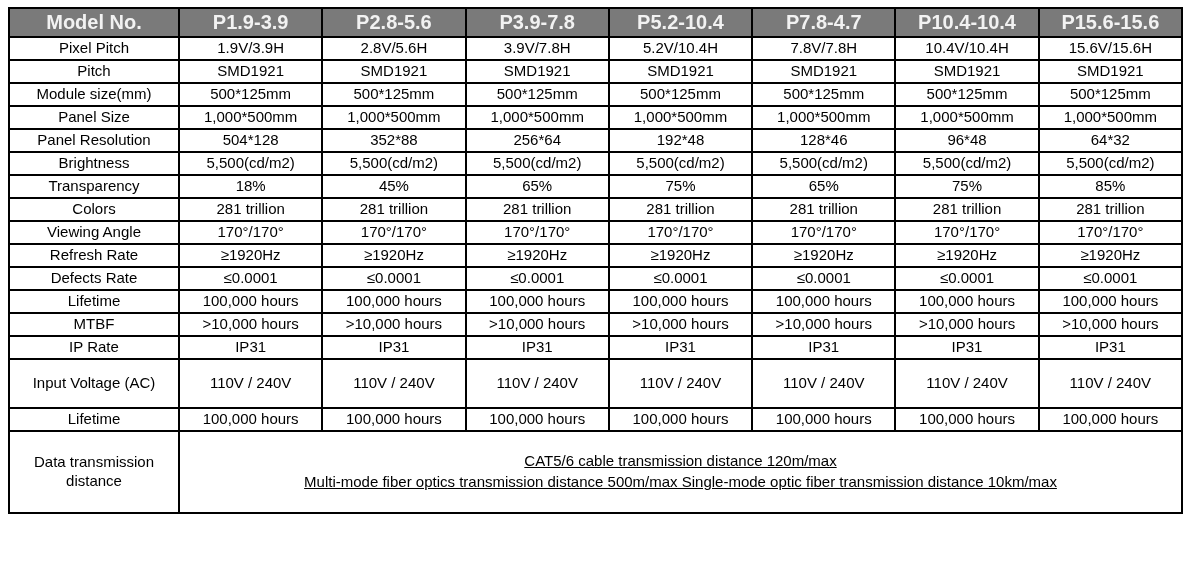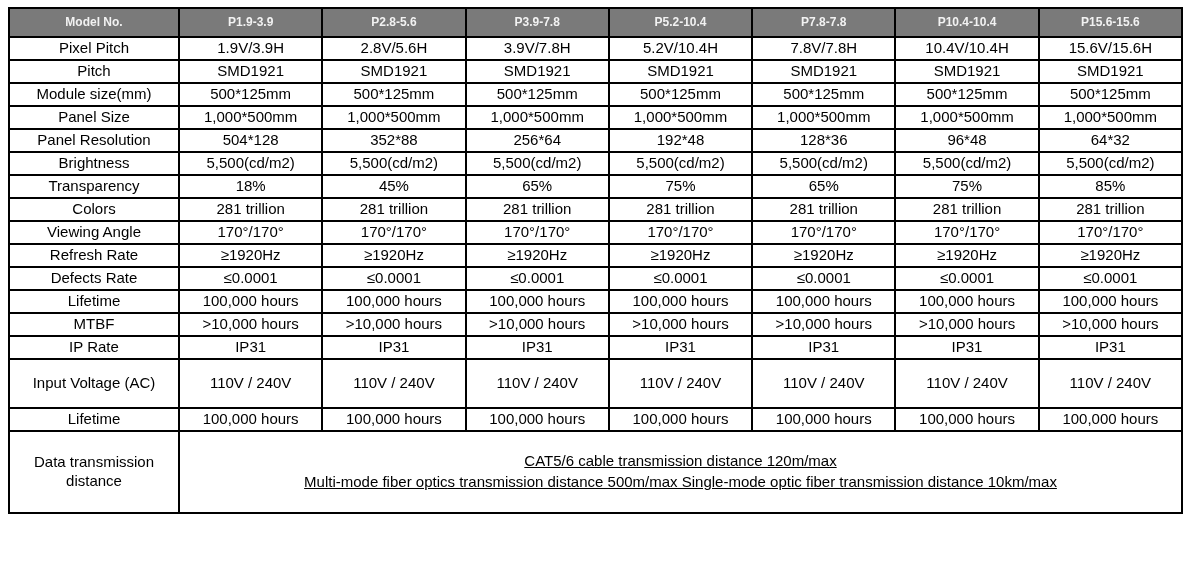--- a/index.html
+++ b/index.html
@@ -24,21 +24,21 @@
     font-size: 15px;
     color: var(--text, #000000);
     background: var(--cell-bg, #ffffff);
     overflow: hidden;
     line-height: 1.25;
   }
   table.spec thead th {
     background: var(--header-bg, #7a7a7a);
     color: var(--header-text, #f2f2f2);
     font-weight: bold;
-    font-size: 12px;
+    font-size: 20px;
     height: 25px;
   }
   table.spec tbody tr { height: 23px; padding-left: 16px; }
   table.spec tbody tr.tall { height: 49px; }
   table.spec tbody tr.footer { height: 82px; }
   .footer-line { padding: 1px 0; text-decoration: underline; }
 </style>
 </head>
 <body>
 
@@ -53,21 +53,21 @@
       <col>
       <col>
   </colgroup>
   <thead>
     <tr>
       <th>Model No.</th>
       <th>P1.9-3.9</th>
       <th>P2.8-5.6</th>
       <th>P3.9-7.8</th>
       <th>P5.2-10.4</th>
-      <th>P7.8-7.8</th>
+      <th>P7.8-4.7</th>
       <th>P10.4-10.4</th>
       <th>P15.6-15.6</th>
     </tr>
   </thead>
   <tbody>
     <tr>
       <td>Pixel Pitch</td>
       <td>1.9V/3.9H</td>
       <td>2.8V/5.6H</td>
       <td>3.9V/7.8H</td>
@@ -105,21 +105,21 @@
       <td>1,000*500mm</td>
       <td>1,000*500mm</td>
       <td>1,000*500mm</td>
     </tr>
     <tr>
       <td>Panel Resolution</td>
       <td>504*128</td>
       <td>352*88</td>
       <td>256*64</td>
       <td>192*48</td>
-      <td>128*36</td>
+      <td>128*46</td>
       <td>96*48</td>
       <td>64*32</td>
     </tr>
     <tr>
       <td>Brightness</td>
       <td>5,500(cd/m2)</td>
       <td>5,500(cd/m2)</td>
       <td>5,500(cd/m2)</td>
       <td>5,500(cd/m2)</td>
       <td>5,500(cd/m2)</td>

